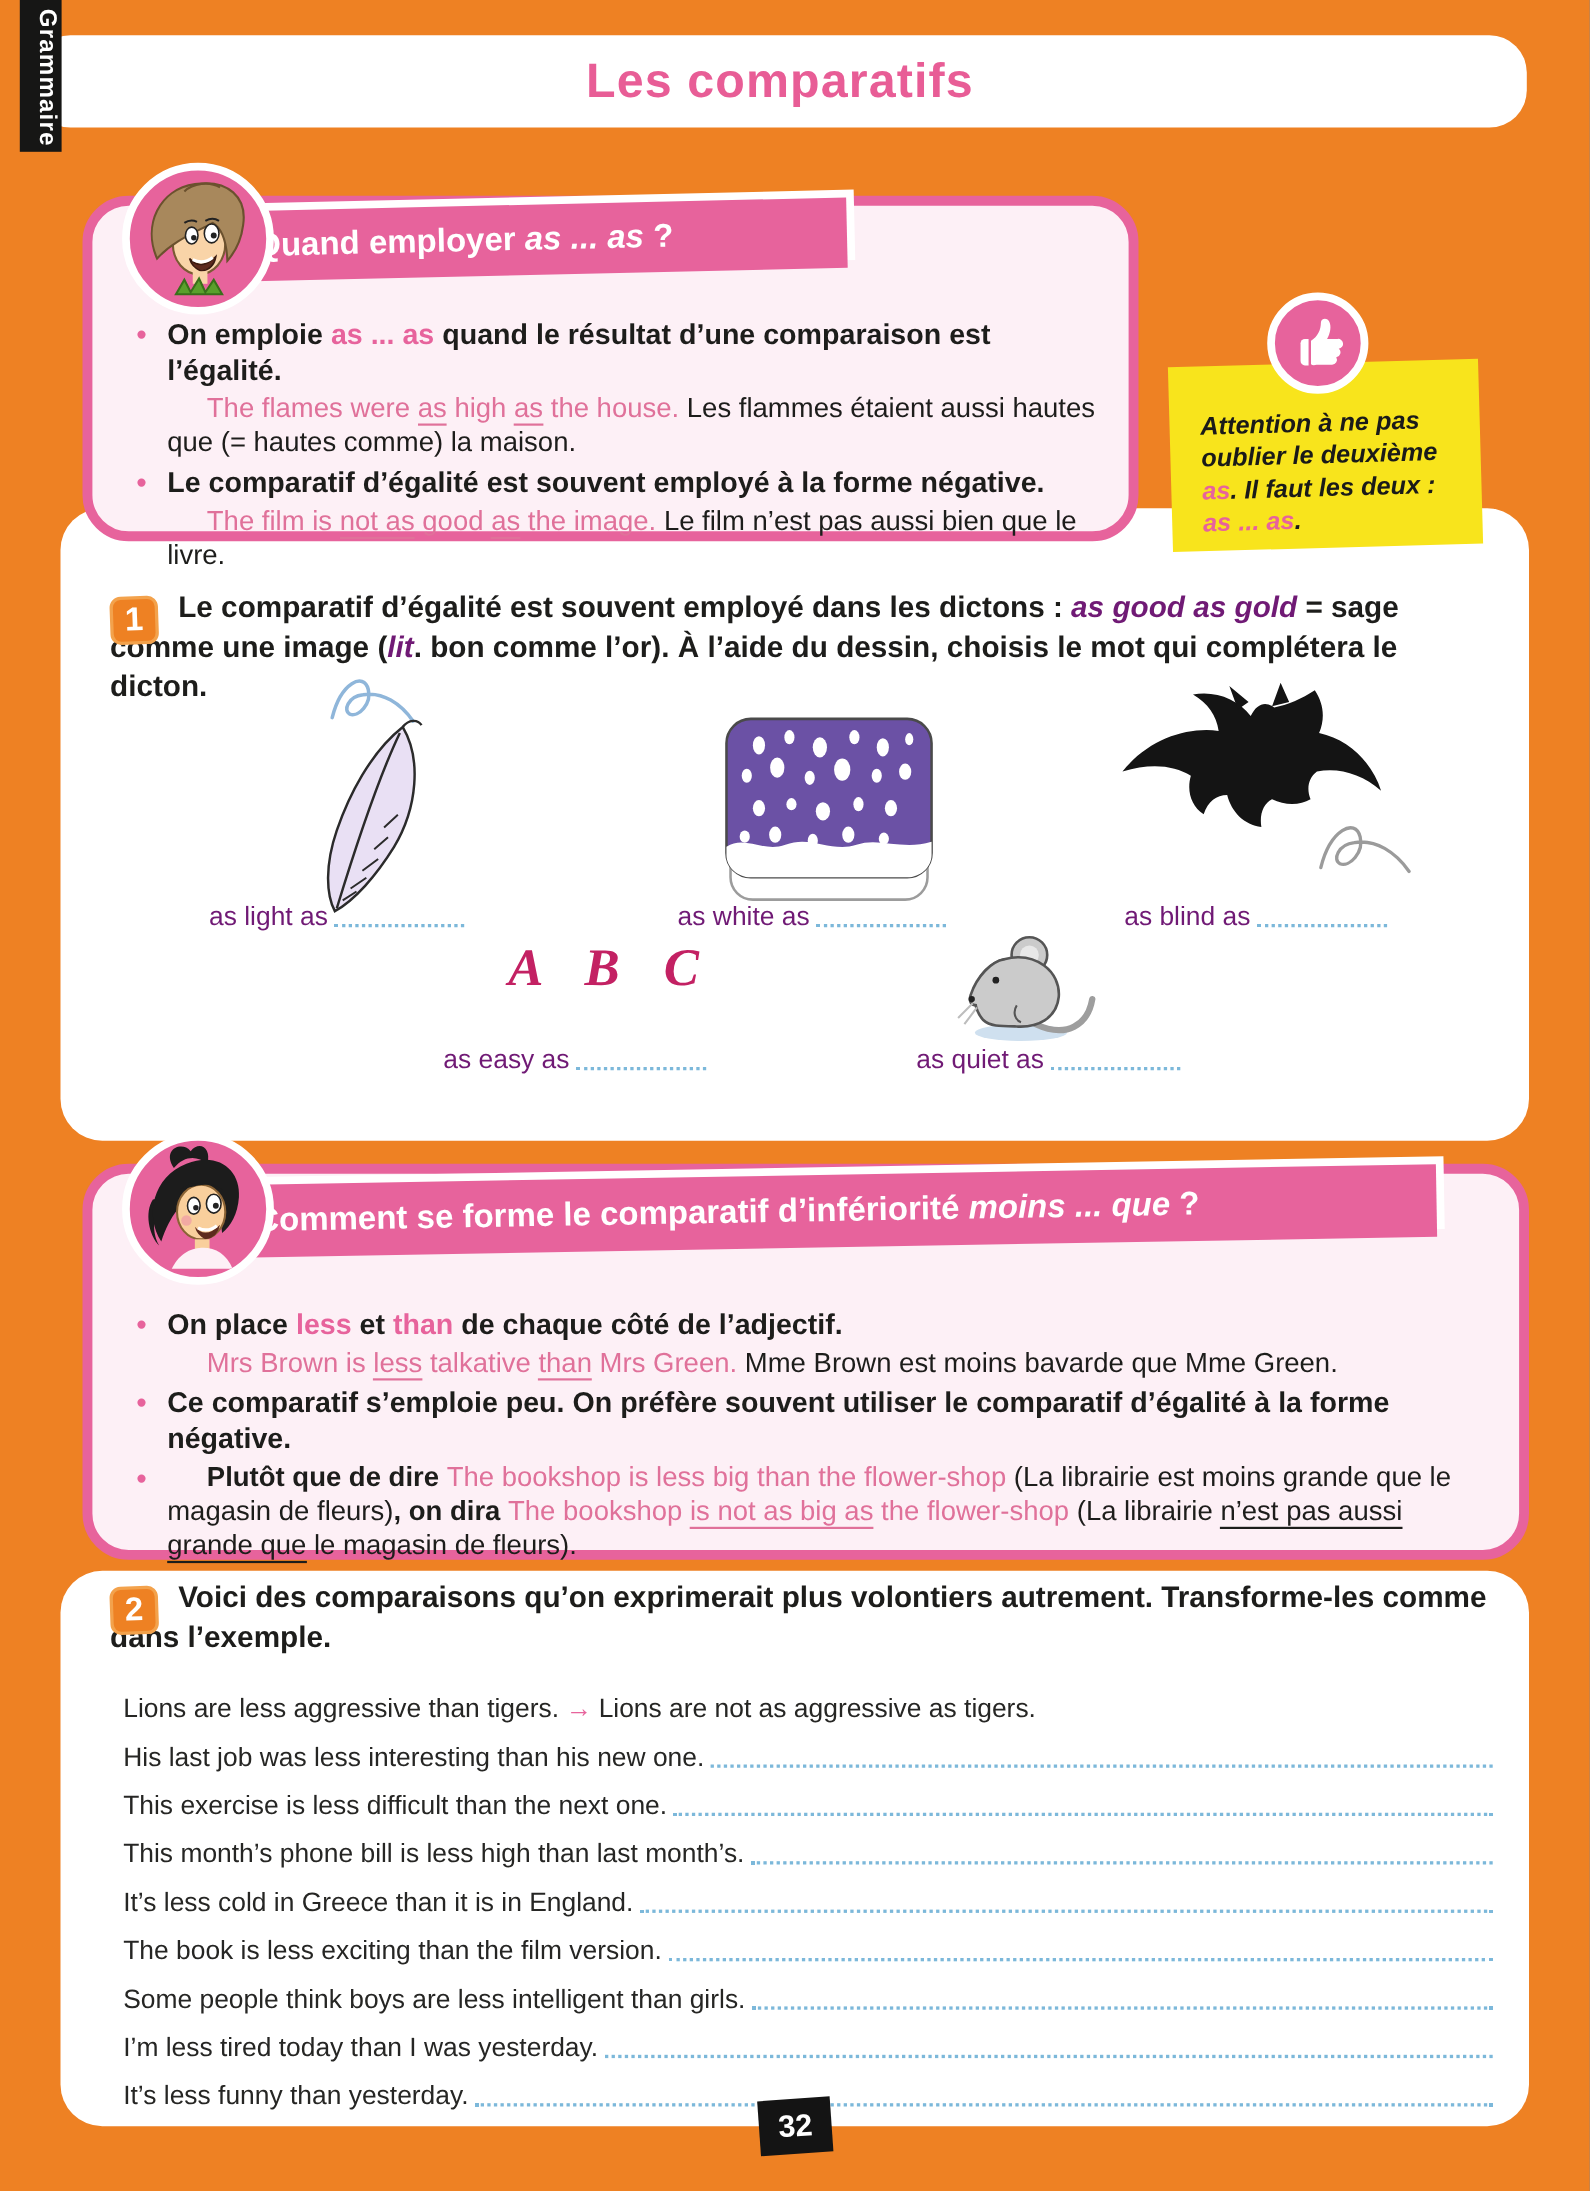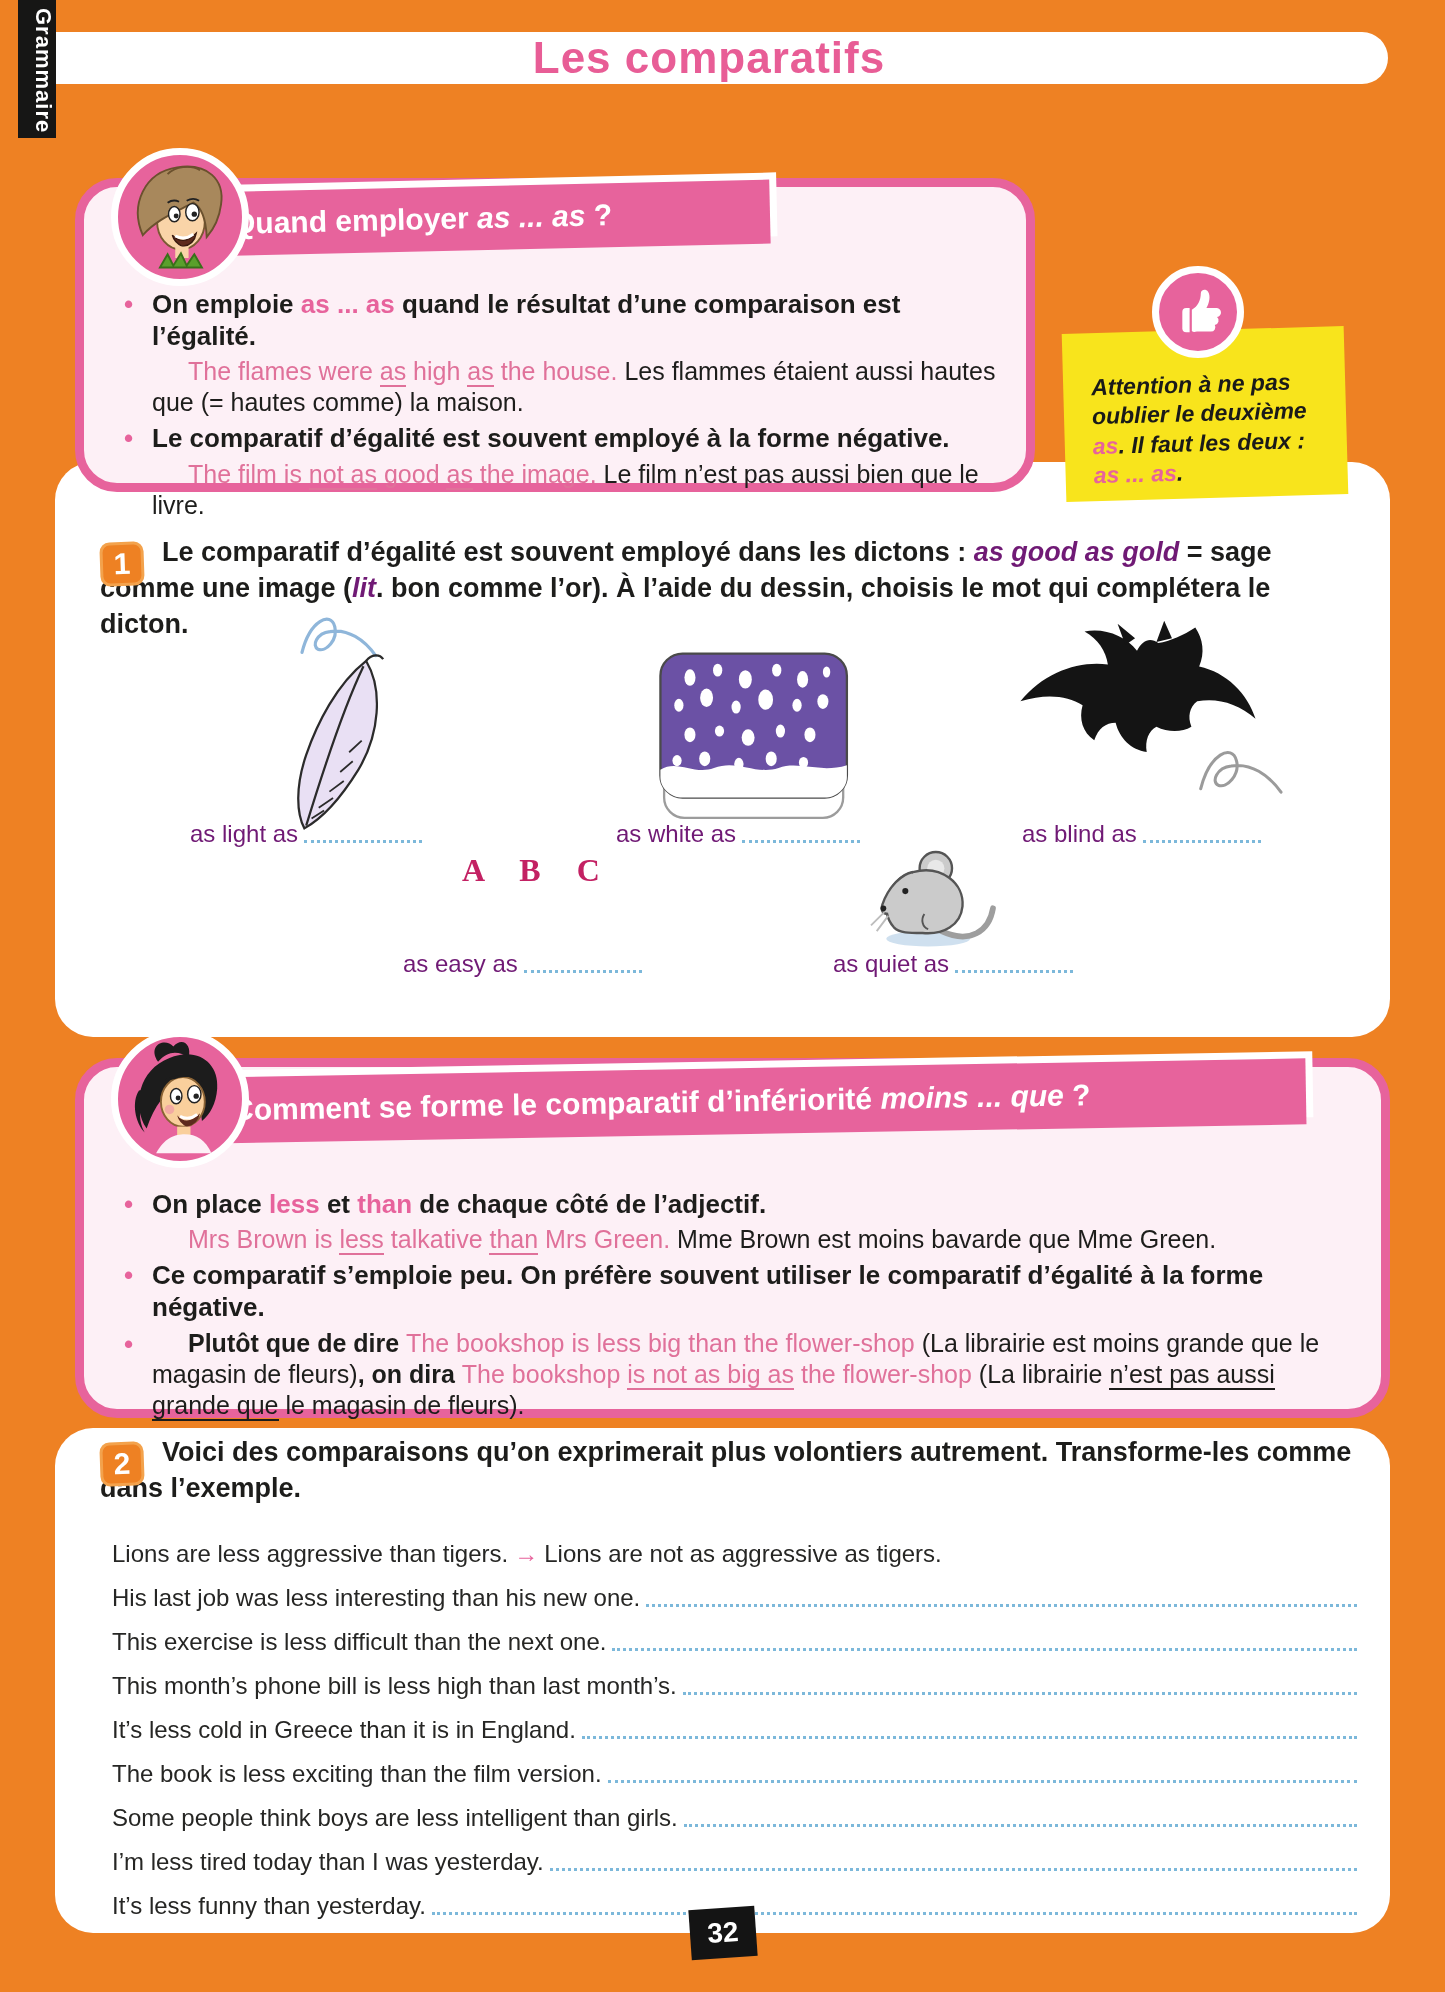--- a/index.html
+++ b/index.html
@@ -5,21 +5,21 @@
   html,body{margin:0;padding:0;}
   body{font-family:"Liberation Sans",sans-serif;background:#888;}
   .page{position:relative;width:1445px;height:1992px;background:#ee8123;overflow:hidden;}
 
   
   .side-tab{position:absolute;left:18px;top:0;width:38px;height:138px;background:#161615;
     color:#fff;font-weight:700;font-size:22px;writing-mode:vertical-rl;text-align:center;
     letter-spacing:1px;padding-top:4px;box-sizing:border-box;z-index:9;}
 
   
-  .title-band{position:absolute;left:30px;top:32px;width:1358px;height:52px;background:#fff;
+  .title-band{position:absolute;left:30px;top:32px;width:1358px;height:84px;background:#fff;
     border-radius:34px;display:flex;align-items:center;justify-content:center;z-index:5;}
   .title-band h1{margin:0;font-size:44px;font-weight:700;color:#e85d96;letter-spacing:1px;}
 
   
   .lesson-box{position:absolute;background:#fdf0f6;border:9px solid #e7639c;border-radius:42px;box-sizing:border-box;z-index:2;}
   .lesson-header{position:absolute;background:#e7639c;box-shadow:7px -7px 0 0 #ffffff;
     color:#fff;font-weight:700;font-size:30px;display:flex;align-items:center;
     padding-left:34px;box-sizing:border-box;z-index:4;}
   .avatar{position:absolute;width:124px;height:124px;border-radius:50%;background:#e7639c;
     border:7px solid #fff;z-index:5;overflow:hidden;}
@@ -57,22 +57,22 @@
   .badge{position:absolute;width:44px;height:44px;background:#ee8123;border:3px solid #f3a24c;
     border-radius:10px;color:#fff;font-size:30px;font-weight:700;display:flex;align-items:center;
     justify-content:center;transform:rotate(-2deg);z-index:3;box-sizing:border-box;}
   .instruction{position:absolute;font-size:27px;font-weight:700;color:#1d1d1b;line-height:1.34;
     text-indent:62px;z-index:2;margin:0;}
 
   .ill{position:absolute;z-index:2;}
   .caption{position:absolute;z-index:2;display:flex;align-items:flex-end;font-size:24px;color:#701a75;}
   .dotfill{border-bottom:3px dotted #7cb8da;margin:0 0 5px 6px;}
   .cap-dots{width:118px;}
-  .abc{position:absolute;font-family:"Liberation Serif",serif;font-weight:700;
-    font-size:32px;color:#c32163;letter-spacing:14px;z-index:2;text-align:center;}
+  .abc{position:absolute;font-family:"Liberation Serif",serif;font-style:italic;font-weight:700;
+    font-size:48px;color:#c32163;letter-spacing:14px;z-index:2;text-align:center;}
 
   .ex2-rows{position:absolute;z-index:2;}
   .ex2-row{display:flex;height:44px;align-items:flex-end;font-size:24px;color:#262624;}
   .ex2-row .sentence{white-space:nowrap;padding-bottom:4px;}
   .ex2-row .dotfill{flex:1;margin-bottom:9px;}
   .ex2-example{display:flex;height:44px;align-items:flex-end;font-size:24px;color:#262624;}
   .ex2-example span{padding-bottom:4px;}
 
   .footer-badge{position:absolute;left:690px;top:1908px;width:66px;height:50px;background:#141414;
     color:#fff;font-size:28px;font-weight:700;display:flex;align-items:center;justify-content:center;

